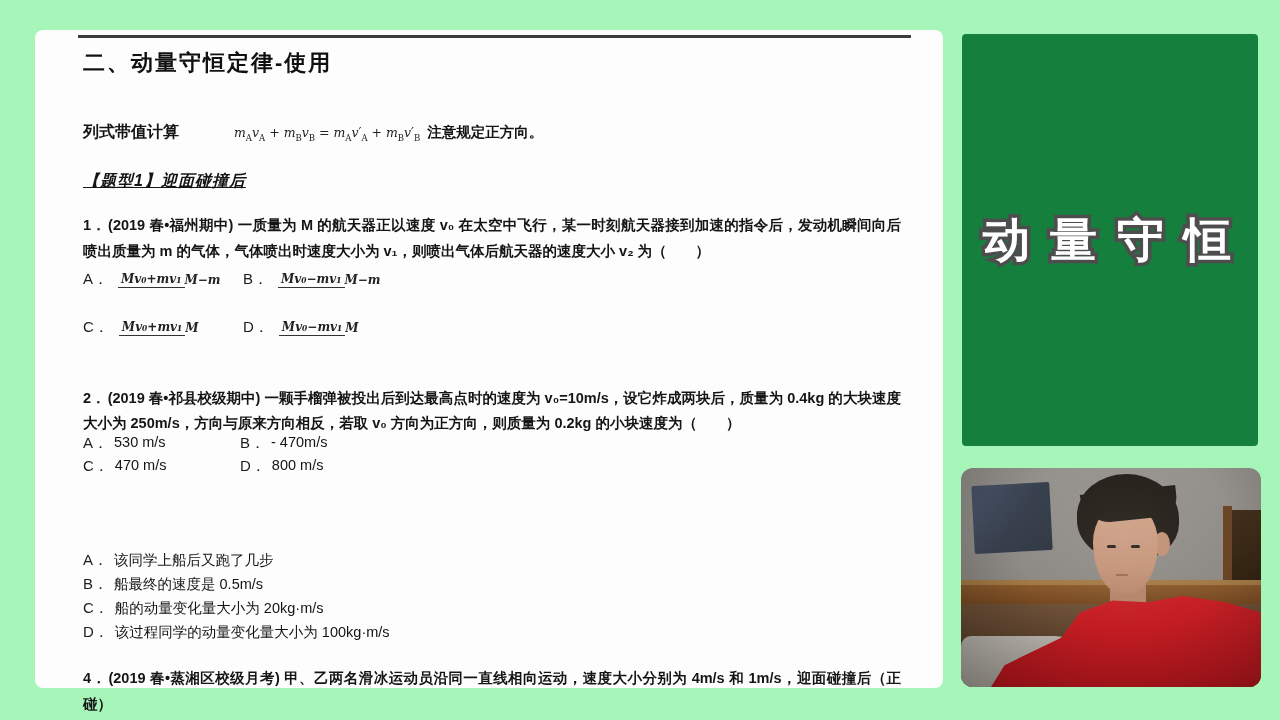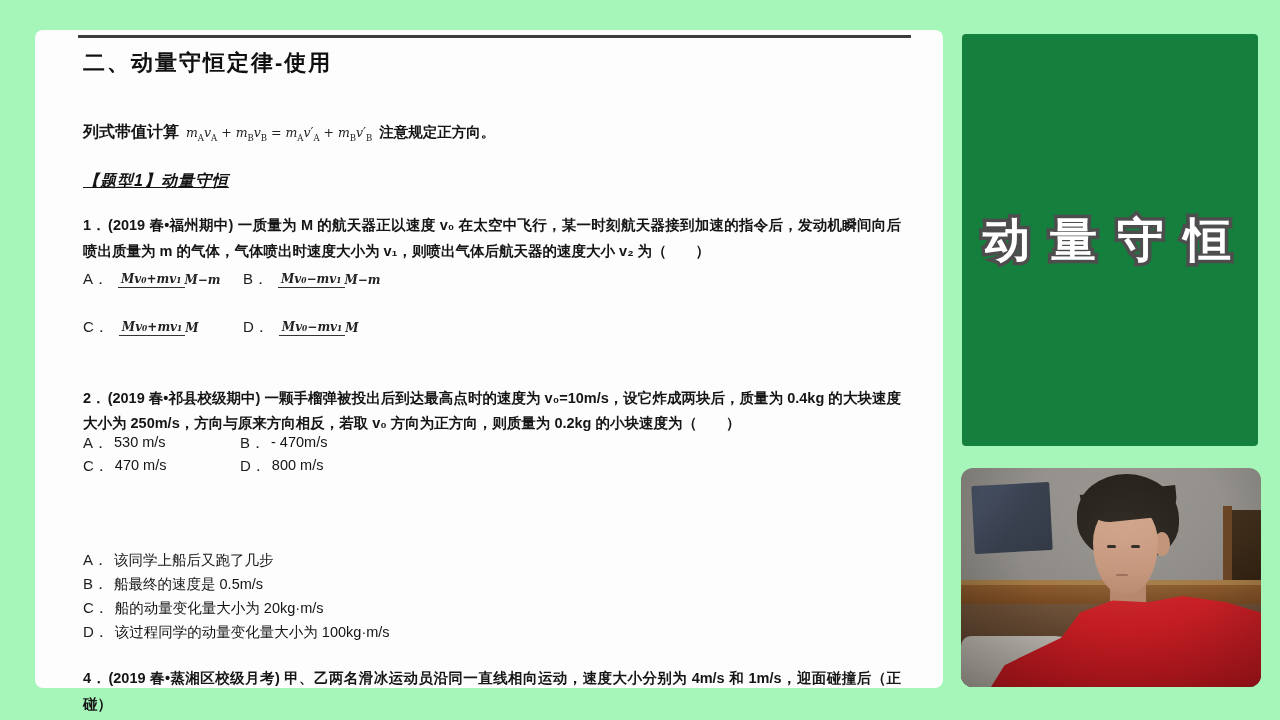--- a/index.html
+++ b/index.html
@@ -19,21 +19,21 @@
     position:absolute;left:48px;top:18px;
     font-size:22px;font-weight:700;color:#101010;letter-spacing:2px;
   }
   .intro-line{
     position:absolute;left:48px;top:92px;white-space:nowrap;
     display:flex;align-items:baseline;gap:4px;
   }
   .intro-prefix{font-size:16px;font-weight:700;}
   .momentum-formula{
     font-family:"DejaVu Serif","Liberation Serif",serif;
-    font-size:12.5px;color:#222;padding:0 3px;
+    font-size:12.5px;color:#222;padding:0 3px;margin-left:48px;
   }
   .momentum-formula i{font-style:italic;}
   .momentum-formula sub{font-size:8.5px;}
   .intro-suffix{font-size:14.5px;font-weight:700;}
   .section-heading{
     position:absolute;left:48px;top:141px;
     font-size:16px;font-weight:700;font-style:italic;
     text-decoration:underline;letter-spacing:1px;
   }
   .q-text{
@@ -146,21 +146,21 @@
   <div class="top-rule"></div>
 
   <div class="doc-title">二、动量守恒定律-使用</div>
 
   <div class="intro-line">
     <span class="intro-prefix">列式带值计算</span>
     <span class="momentum-formula"><i>m</i><sub>A</sub><i>v</i><sub>A</sub> + <i>m</i><sub>B</sub><i>v</i><sub>B</sub> = <i>m</i><sub>A</sub><i>v′</i><sub>A</sub> + <i>m</i><sub>B</sub><i>v′</i><sub>B</sub></span>
     <span class="intro-suffix">注意规定正方向。</span>
   </div>
 
-  <div class="section-heading">【题型1】动量守恒</div>
+  <div class="section-heading">【题型1】迎面碰撞后</div>
 
   <p class="q-text q1"><span class="q-num">1．</span><span>(2019 春•福州期中) 一质量为 M 的航天器正以速度 v₀ 在太空中飞行，某一时刻航天器接到加速的指令后，发动机瞬间向后喷出质量为 m 的气体，气体喷出时速度大小为 v₁，则喷出气体后航天器的速度大小 v₂ 为（　　）</span></p>
 
   <div class="frac-opt opt-a1">
     <span class="opt-label">A．</span>
     <span class="frac">
       <span class="num">Mv₀+mv₁</span>
       <span class="den">M−m</span>
     </span>
   </div>

